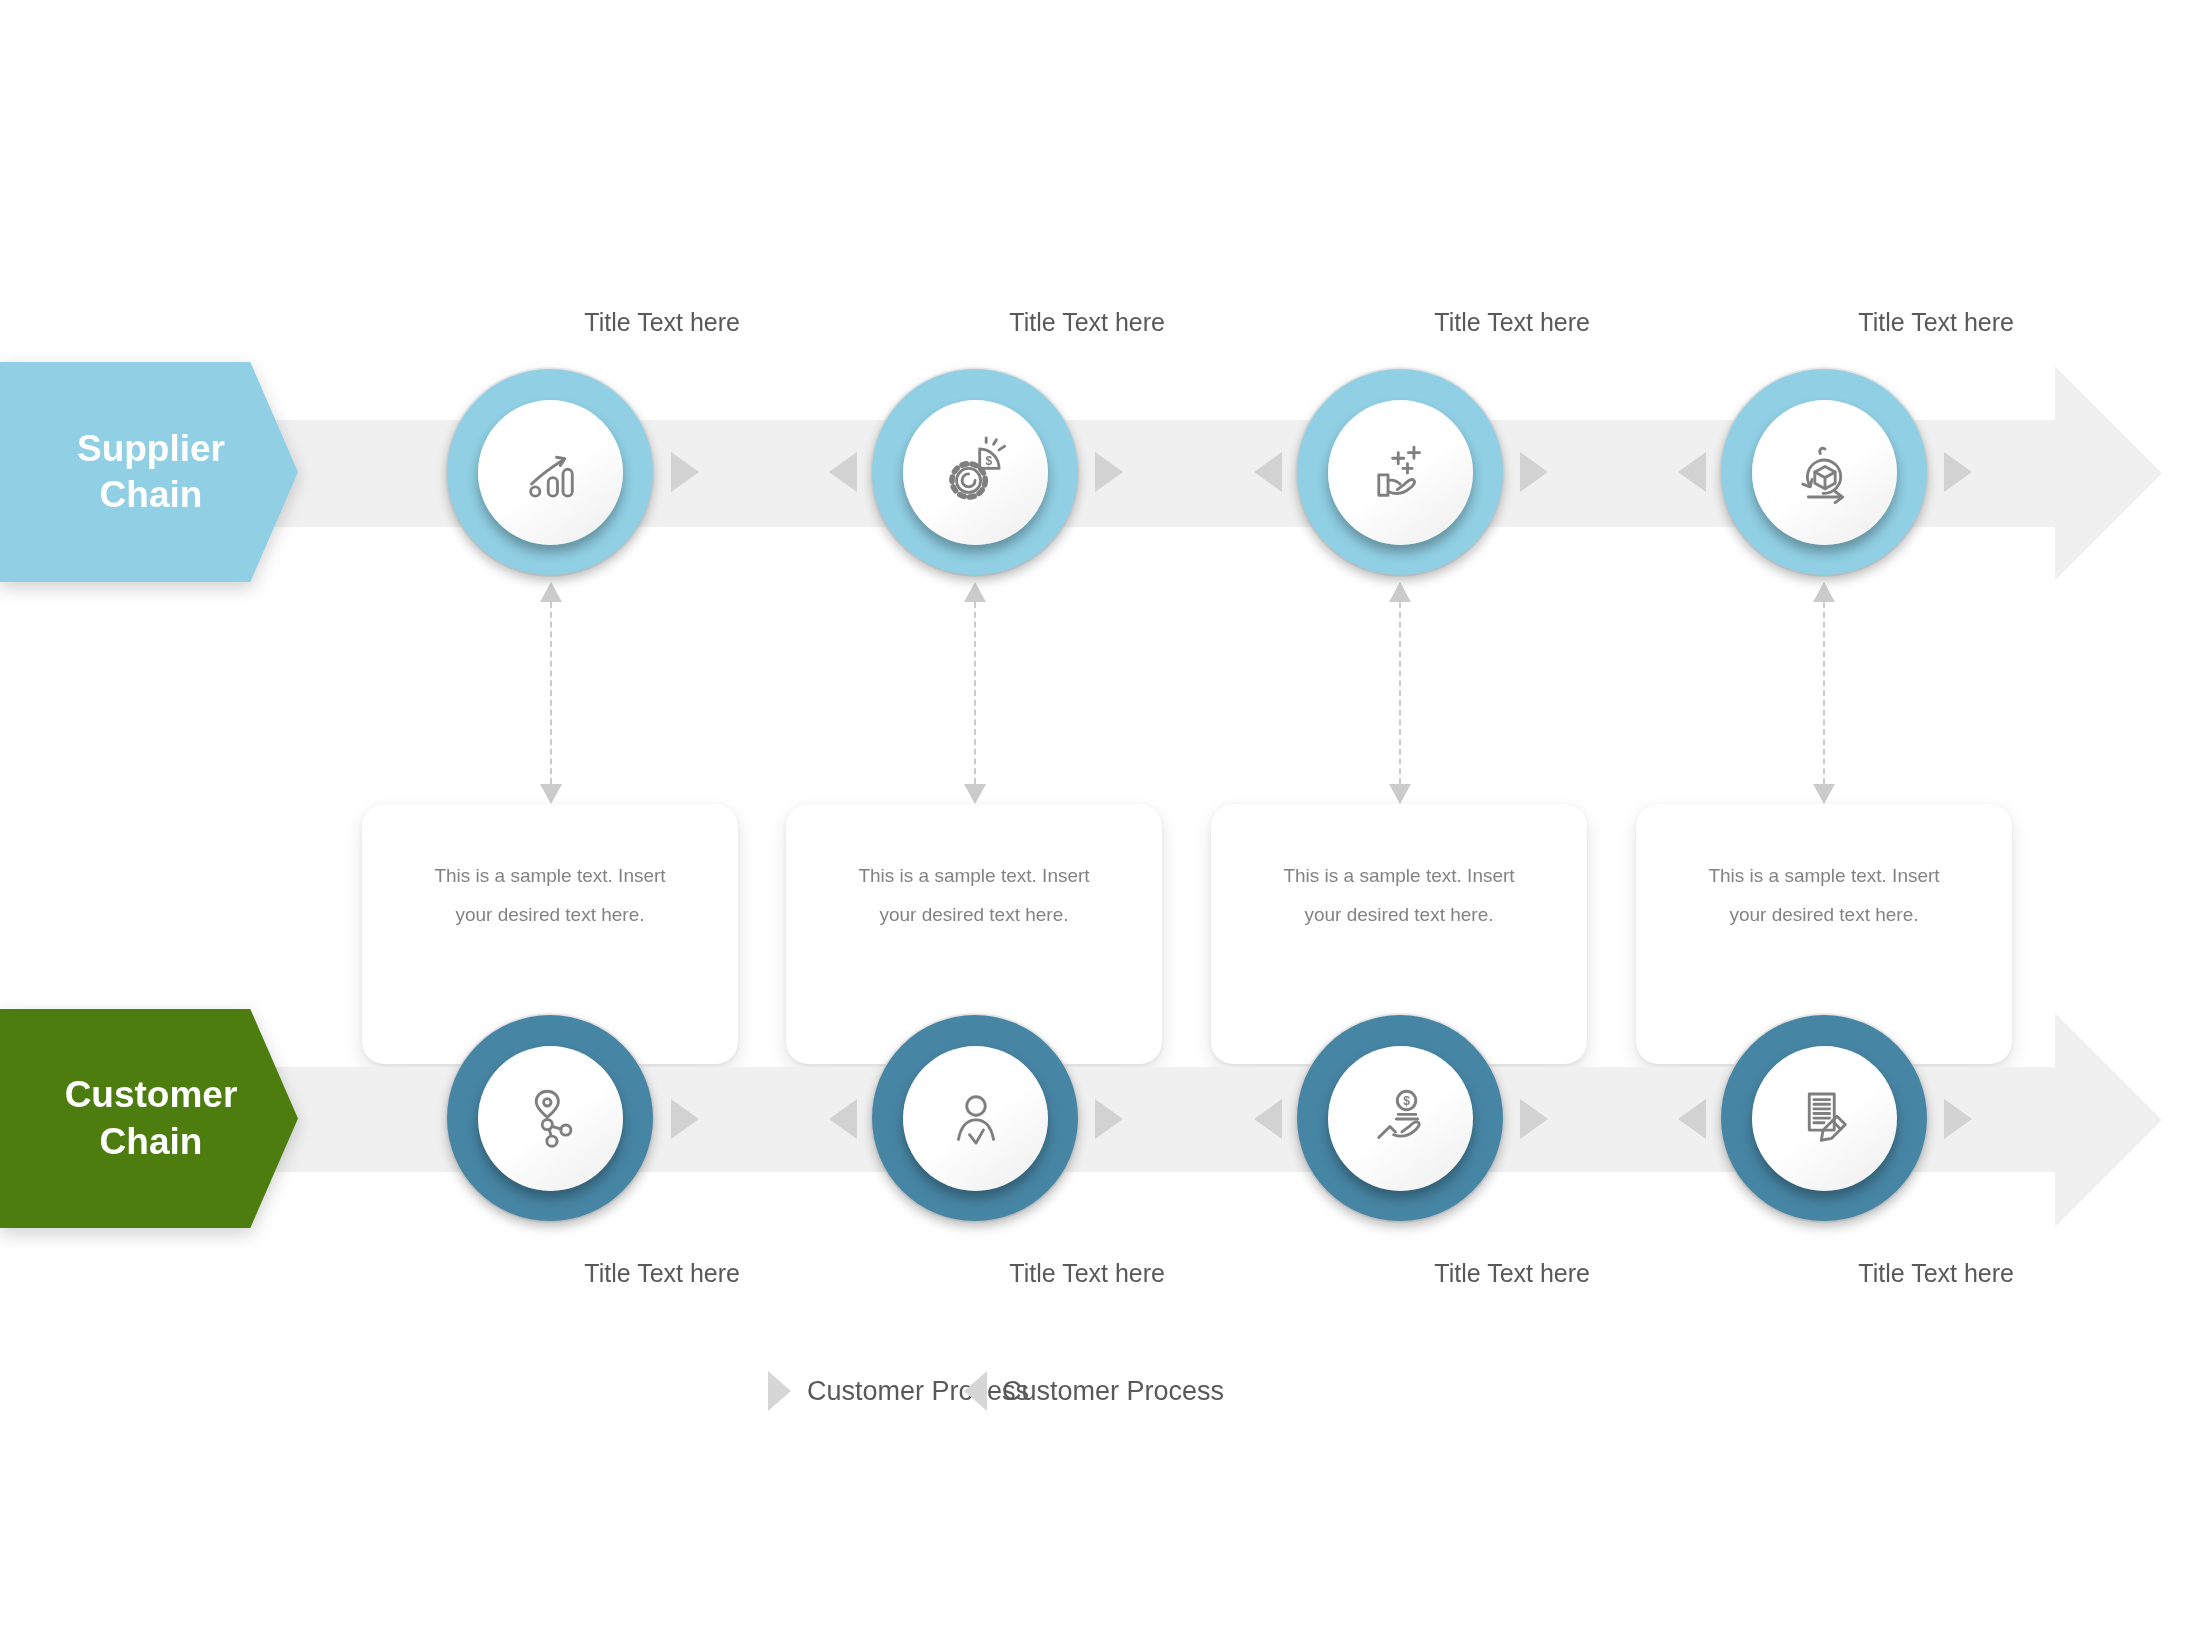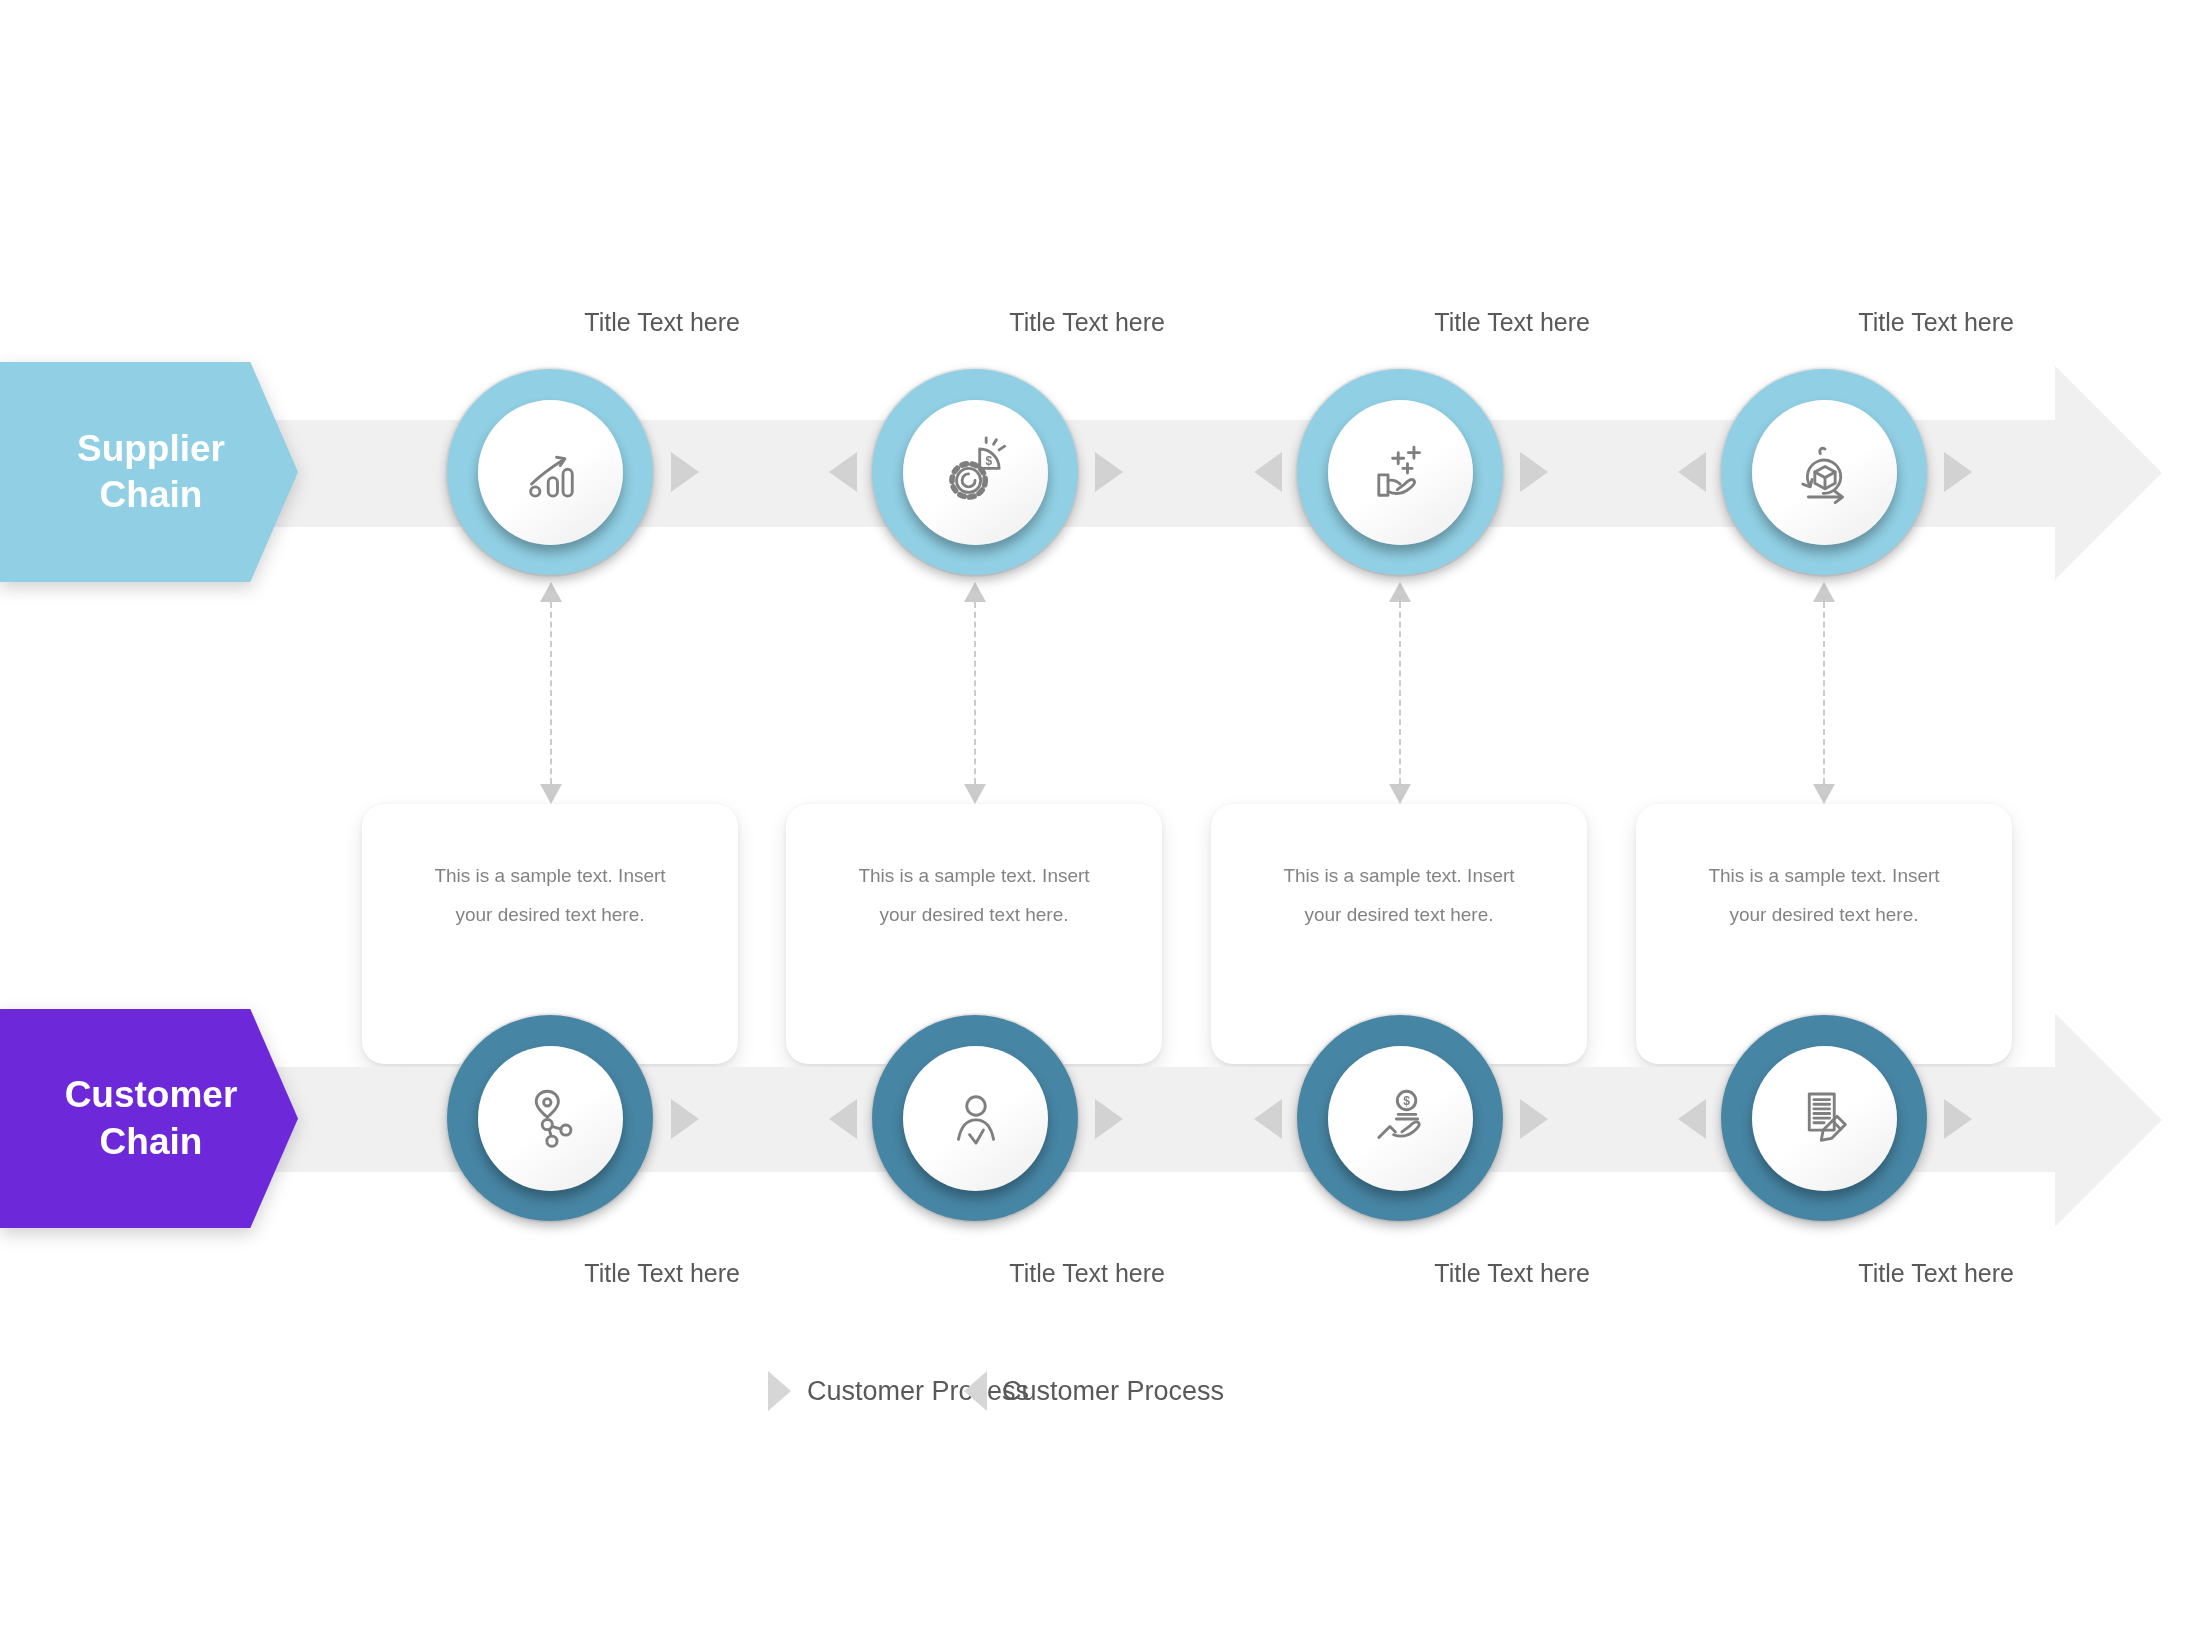--- a/index.html
+++ b/index.html
@@ -187,21 +187,21 @@
           <path d="M22 66 H56 M51 60 l8 6 -8 6"></path>
         </g>
       </svg>
     </div>
   </div>
 
   <div class="band" style="left:241px;top:1067px;width:1815px;height:105px;"></div>
   <div class="band-arrowhead" style="left:2055px;top:1013px;"></div>
 
   <div class="chain-label-wrap" style="top:1009px;height:219px;">
-    <div class="chain-label" style="background:#6d28d9;">
+    <div class="chain-label" style="background:#4d7c0f;">
       <span>Customer Chain</span>
     </div>
   </div>
 
   <div class="tri-fwd" style="left:671px;top:1099px;"></div>
   <div class="tri-bwd" style="left:829px;top:1099px;"></div>
   <div class="tri-fwd" style="left:1095px;top:1099px;"></div>
   <div class="tri-bwd" style="left:1254px;top:1099px;"></div>
   <div class="tri-fwd" style="left:1520px;top:1099px;"></div>
   <div class="tri-bwd" style="left:1678px;top:1099px;"></div>

